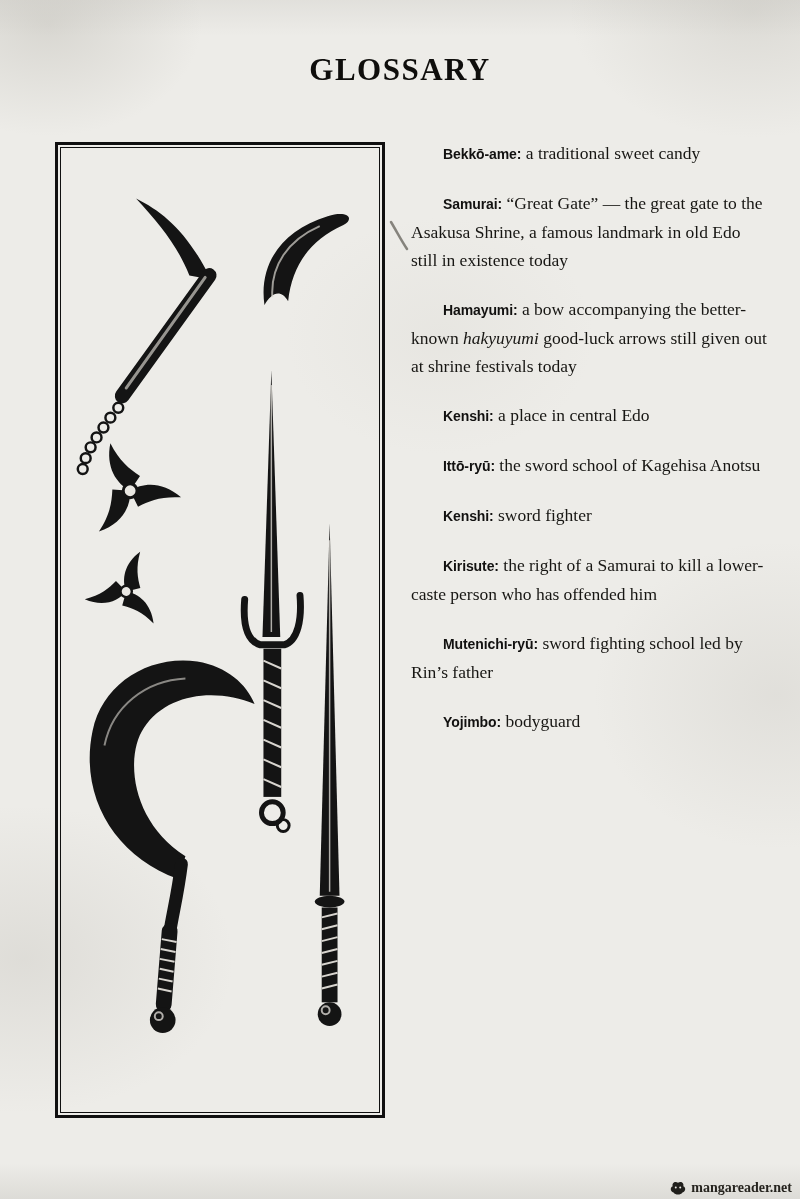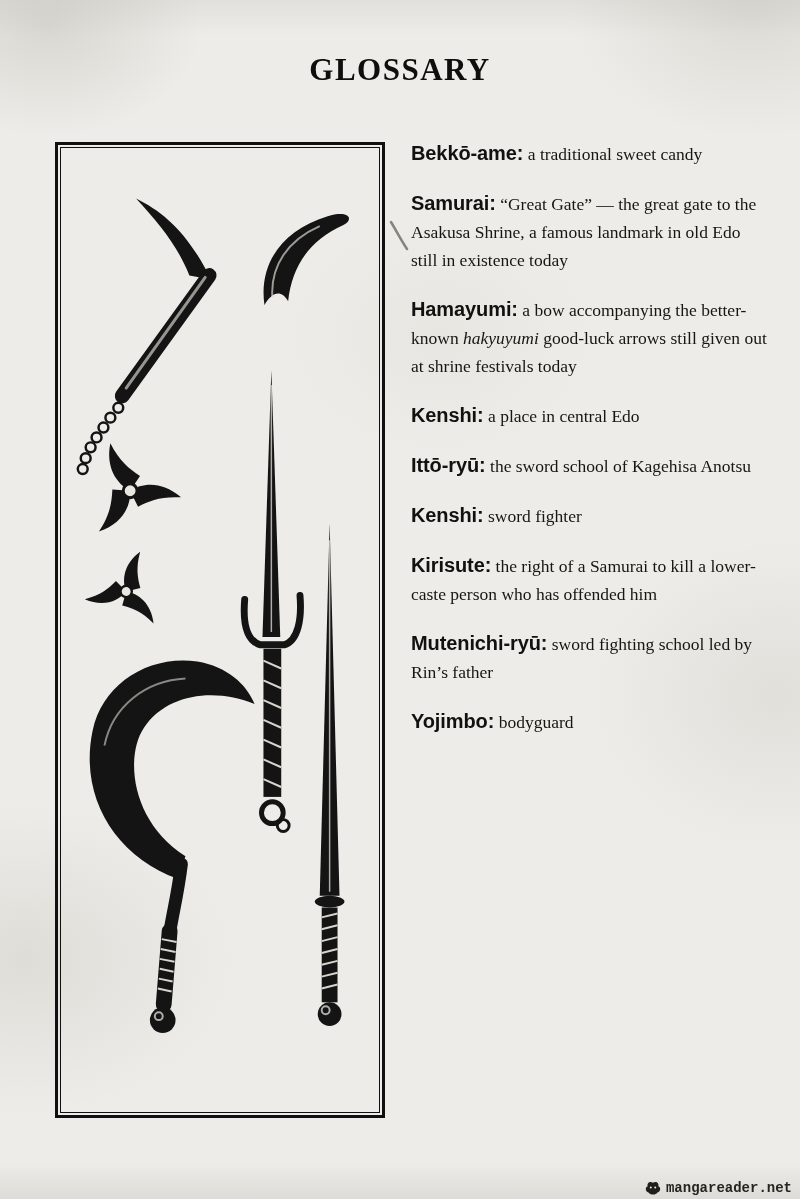--- a/index.html
+++ b/index.html
@@ -56,35 +56,36 @@
   }
   .entry {
     margin: 0 0 21px 0;
     font-size: 17.5px;
     line-height: 28px;
     color: #171613;
   }
   .term {
     font-family: "Liberation Sans", sans-serif;
     font-weight: 700;
-    font-size: 20px;
+    font-size: 14px;
     letter-spacing: -0.1px;
     color: #121110;
+    margin-left: 32px;
   }
   .ital { font-style: italic; margin-top: 36px; }
 
   .inkmark { position: absolute; left: 388px; top: 220px; }
 
   .watermark {
     position: absolute;
     right: 8px; bottom: 3px;
     display: flex;
     align-items: center;
     gap: 4px;
-    font-family: Liberation Mono, monospace;
+    font-family: Liberation Serif, serif;
     font-weight: 700;
     font-size: 14px;
     color: #26241f;
   }
 </style>
 </head>
 <body>
 
 <div class="page">
 

